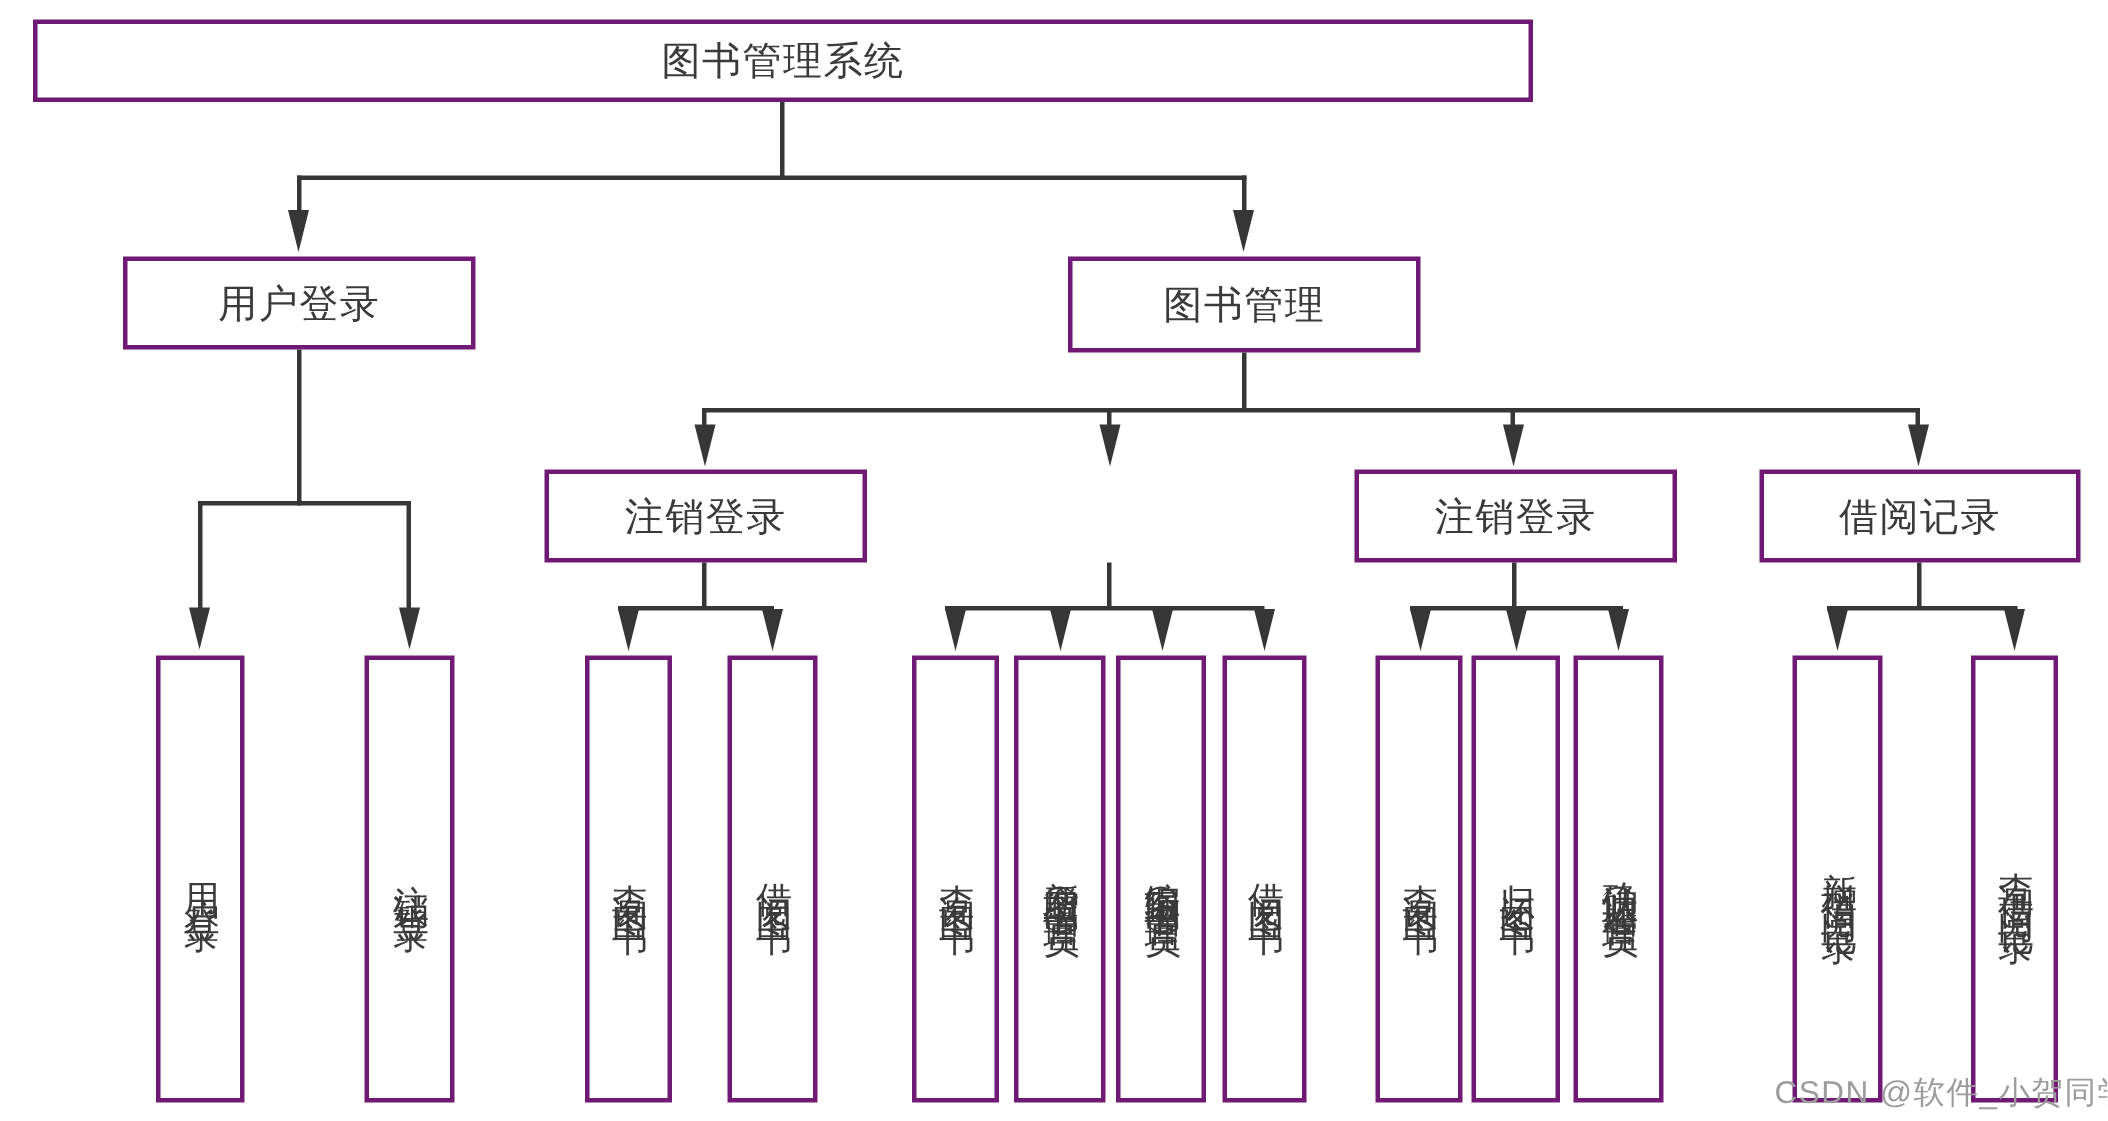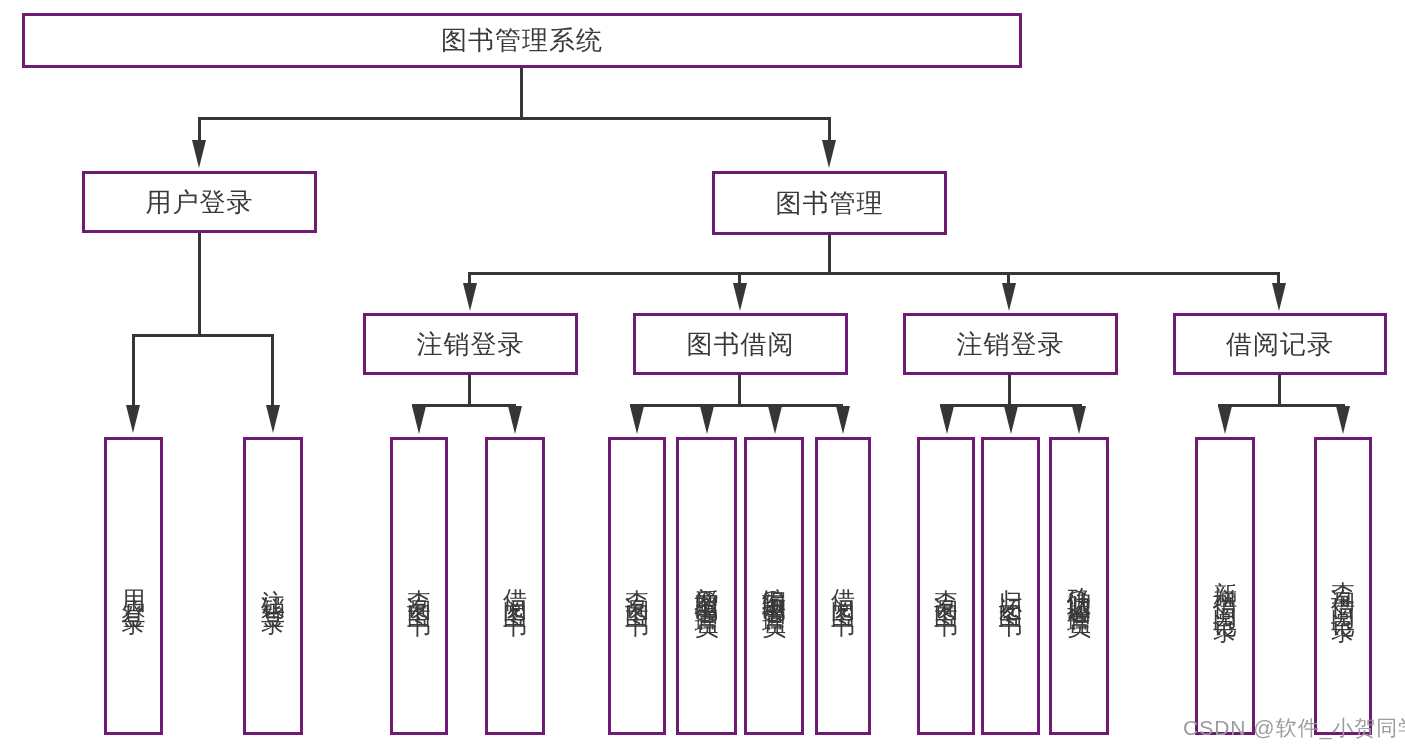--- a/index.html
+++ b/index.html
@@ -62,23 +62,20 @@
 
   <div class="box" style="left:82px;top:171px;width:235px;height:62px">
     <span>用户登录</span>
   </div>
   <div class="box" style="left:712px;top:171px;width:235px;height:64px">
     <span>图书管理</span>
   </div>
 
   <div class="box" style="left:363px;top:313px;width:215px;height:62px">
     <span>注销登录</span>
-  </div>
-  <div class="box" style="left:633px;top:313px;width:215px;height:62px">
-    <span>图书借阅</span>
   </div>
   <div class="box" style="left:903px;top:313px;width:215px;height:62px">
     <span>注销登录</span>
   </div>
   <div class="box" style="left:1173px;top:313px;width:214px;height:62px">
     <span>借阅记录</span>
   </div>
 
   <div class="box leaf" style="left:104px;top:437px;width:59px;height:298px">
     <span>用户登录</span>

